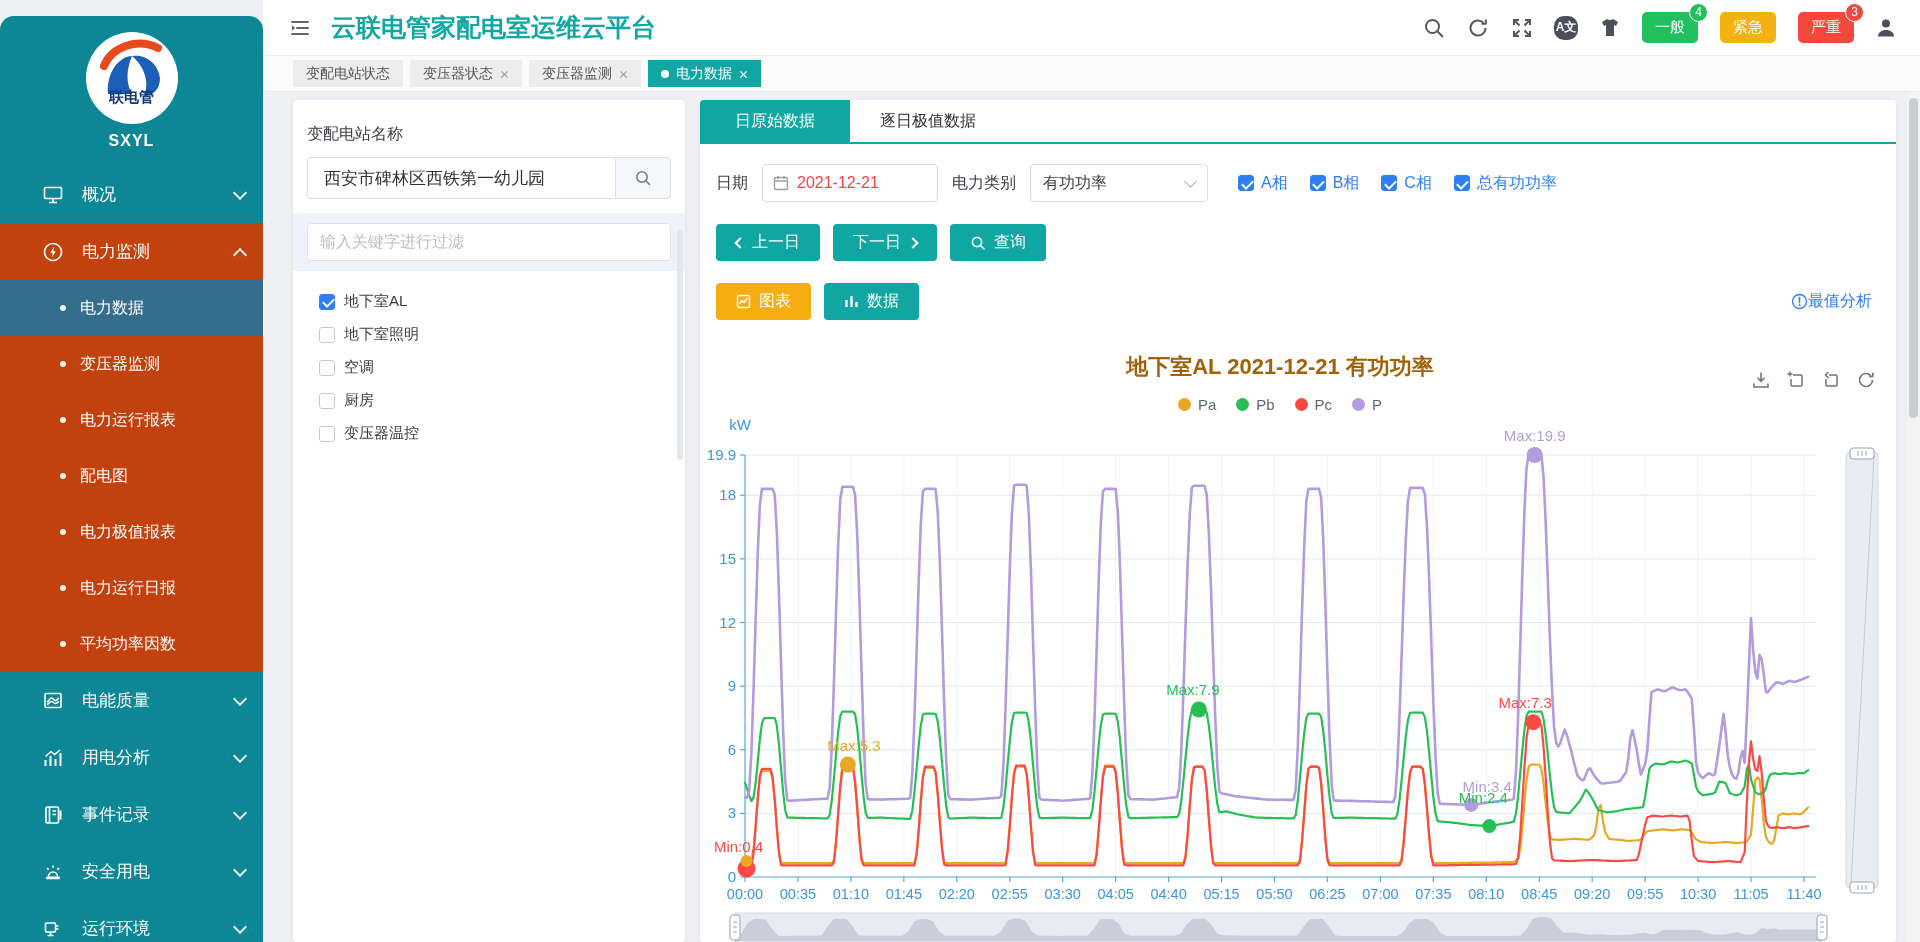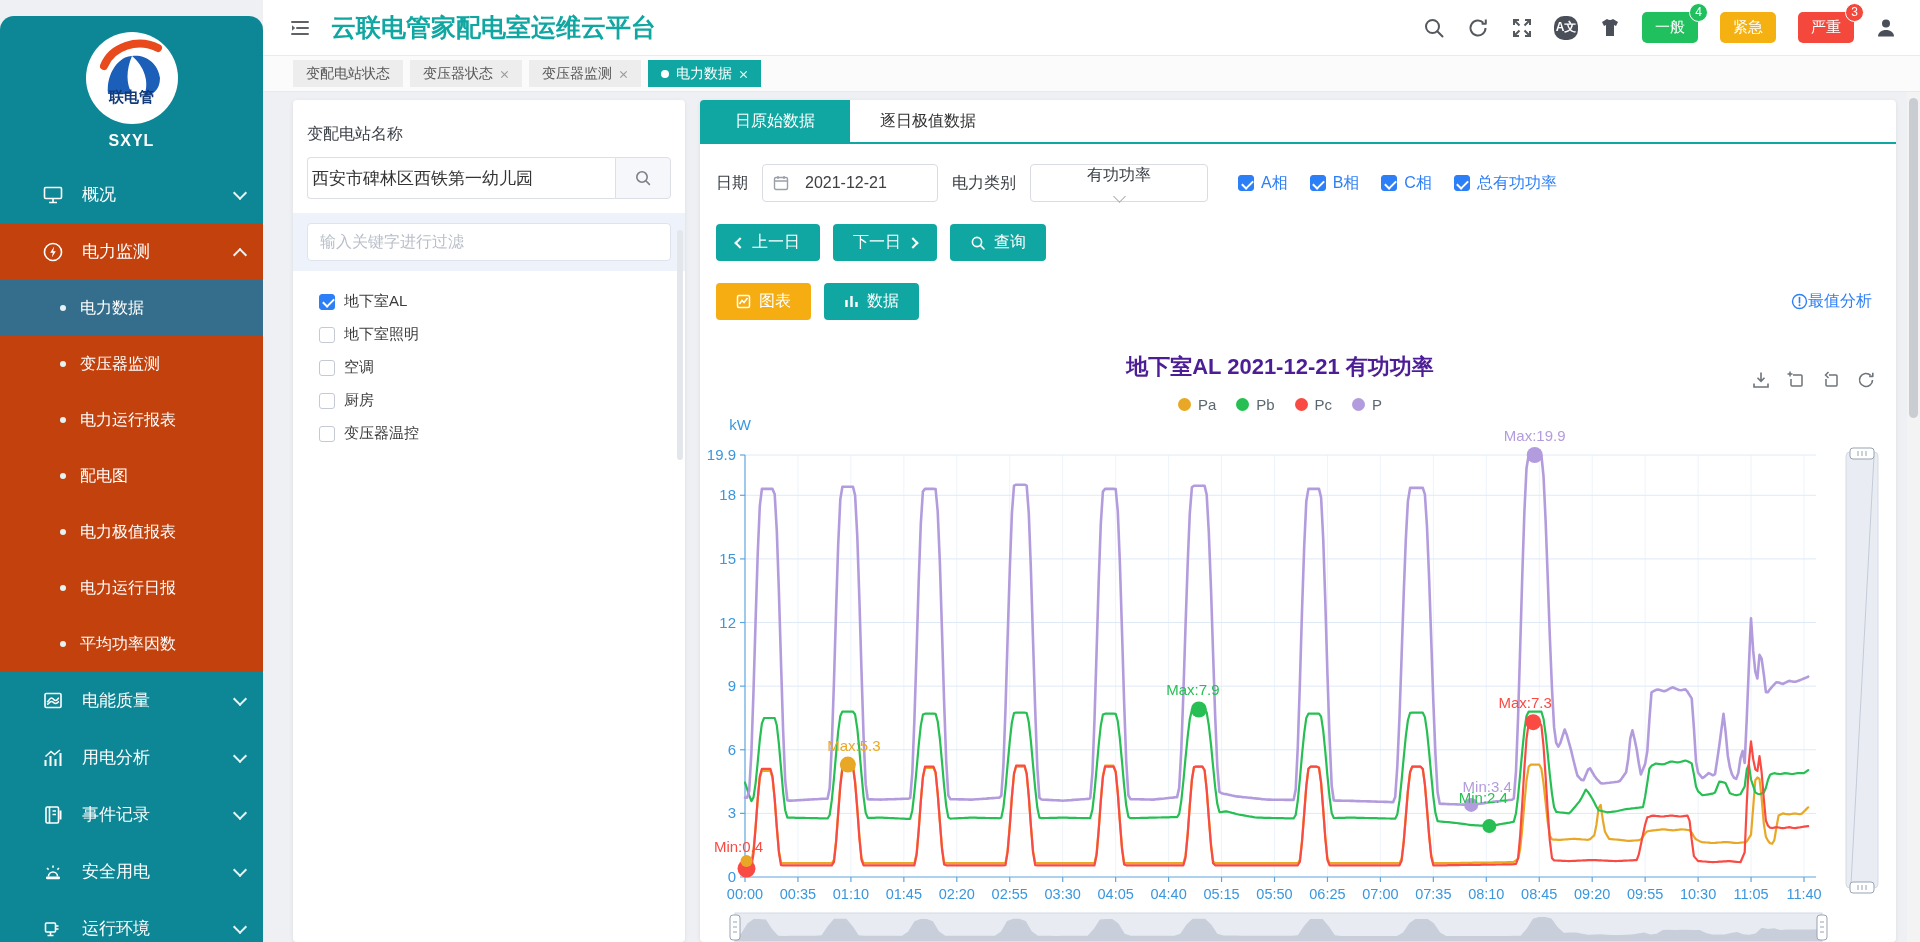--- a/index.html
+++ b/index.html
@@ -38,55 +38,55 @@
   .route-tab { height:27px; display:flex; align-items:center; gap:7px; padding:0 13px; background:#ededed; color:#555; font-size:14px; cursor:pointer; }
   .route-tab.active { background:#10a7a2; color:#fff; }
   .route-tab .dot { width:8px; height:8px; border-radius:50%; background:#fff; }
   .route-tab svg { width:9px; height:9px; }
 
   
   .card { position:absolute; background:#fff; border-radius:4px; box-shadow:0 1px 4px rgba(0,0,0,.08); }
   .station-panel { left:293px; top:100px; width:392px; height:842px; padding:24px 14px 0 14px; }
   .station-label { font-size:16px; color:#3a3f45; margin-bottom:12px; }
   .station-search { display:flex; height:42px; }
-  .station-input { flex:1; border:1px solid #dcdfe6; border-right:none; border-radius:4px 0 0 4px; padding:0 4px; font-size:17px; color:#333; outline:none; min-width:0; font-family:inherit; }
+  .station-input { flex:1; border:1px solid #dcdfe6; border-right:none; border-radius:4px 0 0 4px; padding:0 16px; font-size:17px; color:#333; outline:none; min-width:0; font-family:inherit; }
   .station-search-btn { width:56px; border:1px solid #dcdfe6; border-radius:0 4px 4px 0; background:#f5f7fa; display:flex; align-items:center; justify-content:center; cursor:pointer; }
   .filter-band { margin:14px -14px 0 -14px; background:#eef2fa; padding:10px 14px; }
   .filter-input { width:100%; height:38px; border:1px solid #dfe3ec; border-radius:4px; background:#fff; padding:0 12px; font-size:16px; color:#333; outline:none; font-family:inherit; }
   .filter-input::placeholder { color:#b9bfc9; }
   .tree { padding:14px 4px 0 12px; }
   .tree-row { display:flex; align-items:center; gap:9px; height:33px; font-size:15px; color:#3c3c3c; cursor:pointer; }
   .cb { width:16px; height:16px; border:1px solid #c4c9d4; border-radius:3px; background:#fff; position:relative; flex:0 0 16px; }
   .cb.checked { background:#2d7ff7; border-color:#2d7ff7; }
   .cb.checked::after { content:""; position:absolute; left:4.5px; top:1.5px; width:5px; height:9px; border-right:2px solid #fff; border-bottom:2px solid #fff; transform:rotate(45deg); }
   .panel-scrollbar { position:absolute; right:2px; top:130px; width:6px; height:230px; border-radius:3px; background:#e3e6ea; }
 
   
   .main-card { left:700px; top:100px; width:1196px; height:842px; overflow:hidden; }
   .data-tabs { display:flex; border-bottom:2px solid #10a7a2; height:44px; }
   .data-tab { min-width:150px; padding:0 30px; display:flex; align-items:center; justify-content:center; font-size:16px; color:#303133; cursor:pointer; }
   .data-tab.active { background:#10a7a2; color:#fff;text-align:center; }
   .controls-row { display:flex; align-items:center; gap:14px; padding:20px 0 0 16px; }
   .ctl-label { font-size:16px; color:#3b4046; }
   .date-input { width:176px; height:38px; border:1px solid #d9dce3; border-radius:4px; display:flex; align-items:center; gap:8px; padding:0 10px; cursor:pointer; }
-  .date-input span { font-size:16px; color:#404040;margin-left:8px; }
-  .select-box { width:178px; height:38px; border:1px solid #d9dce3; border-radius:4px; display:flex; align-items:center; padding:0 12px; cursor:pointer;flex-direction:column; }
+  .date-input span { font-size:16px; color:#ef4444; }
+  .select-box { width:178px; height:38px; border:1px solid #d9dce3; border-radius:4px; display:flex; align-items:center; padding:0 12px; cursor:pointer; }
   .select-box span { flex:1; font-size:16px; color:#3b4046; }
   .caret { width:9px; height:9px; border-right:1.5px solid #a8abb2; border-bottom:1.5px solid #a8abb2; transform:rotate(45deg); margin-top:-4px; }
   .phases { display:flex; align-items:center; gap:22px; margin-left:16px; }
   .phase { display:flex; align-items:center; gap:7px; font-size:16px; color:#2d7ff7; cursor:pointer; }
   .btn-row { display:flex; align-items:center; gap:13px; padding:22px 24px 0 16px; }
   .btn { height:37px; border:none; border-radius:4px; background:#10a7a2; color:#fff; font-size:16px; display:inline-flex; align-items:center; justify-content:center; gap:8px; padding:0 20px; cursor:pointer; font-family:inherit; }
   .btn.amber { background:#f5ad11; }
   .bchev { width:8px; height:8px; border-right:2px solid #fff; border-bottom:2px solid #fff; }
   .bchev.left { transform:rotate(135deg); }
   .bchev.right { transform:rotate(-45deg); }
   .extreme-link { margin-left:auto; display:flex; align-items:center; color:#2d7ff7; font-size:16px; cursor:pointer; }
   .chart-zone { position:absolute; left:0; top:230px; width:1196px; height:612px; }
-  .chart-title { position:absolute; top:22px; left:0; width:1160px; text-align:center; font-size:22px; font-weight:bold; color:#4c1d95; }
+  .chart-title { position:absolute; top:22px; left:0; width:1160px; text-align:center; font-size:22px; font-weight:bold; color:#a16207; }
   .legend { position:absolute; top:66px; left:0; width:1160px; display:flex; justify-content:center; gap:20px; }
   .legend-item { display:flex; align-items:center; gap:7px; font-size:15px; color:#5b6770; cursor:pointer; }
   .legend-dot { width:13px; height:13px; border-radius:50%; }
   .toolbox { position:absolute; top:40px; right:20px; display:flex; gap:15px; }
   .tool-icon { width:20px; height:20px; cursor:pointer; display:inline-flex; }
   #chart-svg { position:absolute; left:0; top:0; }
 
   
   .page-scrollbar { position:absolute; right:0; top:90px; width:13px; height:852px; background:#f3f3f3; }
   .page-scroll-thumb { position:absolute; left:2px; top:8px; width:9px; height:320px; border-radius:5px; background:#c9cdd2; }

